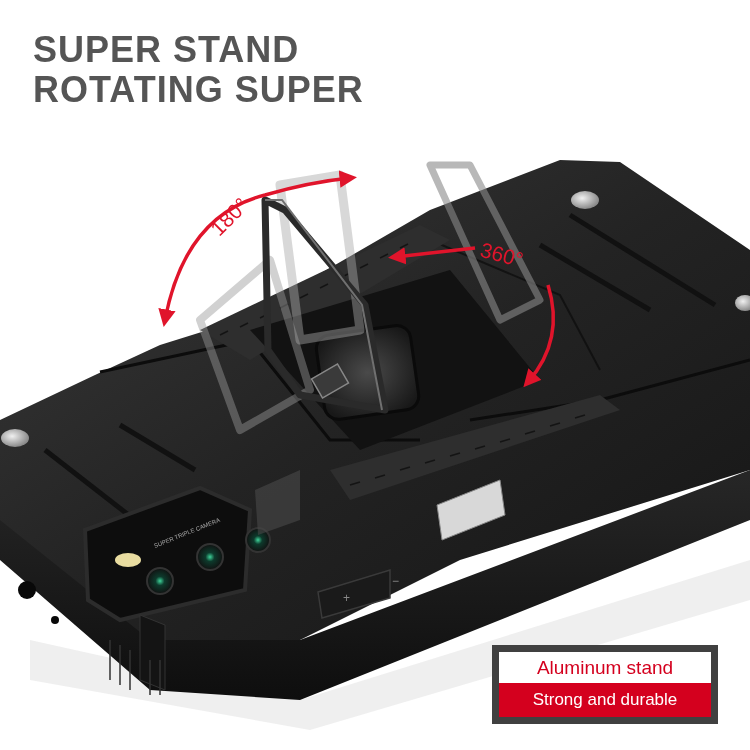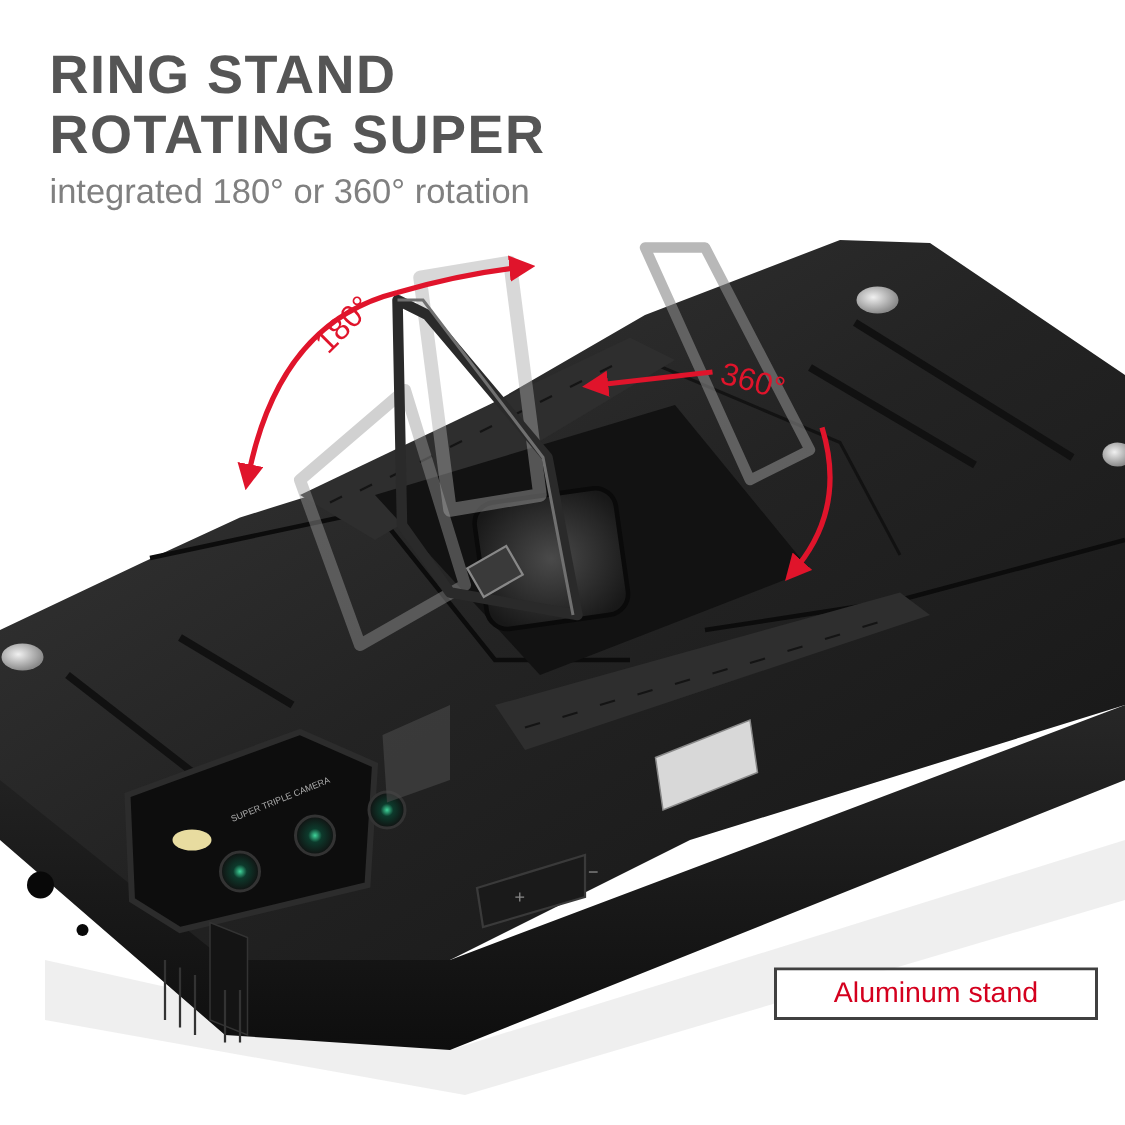--- a/index.html
+++ b/index.html
@@ -1,20 +1,20 @@
 <!DOCTYPE html>
 <html><head>
 <meta charset="utf-8">
 <style>
   html,body{margin:0;padding:0;background:#ffffff;}
   body{width:750px;height:750px;position:relative;overflow:hidden;font-family:"Liberation Sans",sans-serif;}
   .headline{position:absolute;left:33px;top:30px;color:#555555;font-weight:bold;font-size:36px;line-height:40px;letter-spacing:1px;margin:0;}
   .sub{position:absolute;left:33px;top:113px;color:#808080;font-size:23px;line-height:28px;margin:0;}
   #scene{position:absolute;left:0;top:0;}
-  .badge{position:absolute;left:516px;top:645px;width:212px;border:2px solid #404040;}
+  .badge{position:absolute;left:492px;top:645px;width:212px;border:7px solid #404040;}
   .badge-top{height:31px;background:#fff;color:#d4001e;font-size:19px;line-height:31px;text-align:center;}
   .badge-bot{height:34px;background:#d4001e;color:#fff;font-size:17px;line-height:34px;text-align:center;}
   .deg{position:absolute;color:#e0142b;font-size:21px;}
 </style>
 </head>
 <body>
 
 <svg id="scene" width="750" height="750" viewBox="0 0 750 750">
   <defs>
     <linearGradient id="caseG" x1="0" y1="0" x2="1" y2="1">
@@ -104,26 +104,26 @@
 
   <path d="M140 615 L165 625 L165 690 L140 680 Z" fill="#141414" stroke="#333" stroke-width="1"></path>
   <g stroke="#333" stroke-width="1.5">
     <path d="M110 640 L110 680 M120 645 L120 685 M130 650 L130 690 M150 660 L150 695 M160 660 L160 695"></path>
   </g>
   <circle cx="27" cy="590" r="9" fill="#080808"></circle>
   <circle cx="55" cy="620" r="4" fill="#080808"></circle>
 </svg>
 
 <div class="headline">
-  <div>RING STAND</div>
+  <div>SUPER STAND</div>
   <div>ROTATING SUPER</div>
 </div>
 
 <div class="sub">
-  <div>integrated 180° or 360° rotation</div>
 </div>
 
 <div class="deg" style="left:208px;top:205px;transform:rotate(-45deg);">180°</div>
 <div class="deg" style="left:480px;top:243px;transform:rotate(15deg);">360°</div>
 
 <div class="badge">
   <div class="badge-top">Aluminum stand</div>
+  <div class="badge-bot">Strong and durable</div>
 </div>
 
 </body></html>

